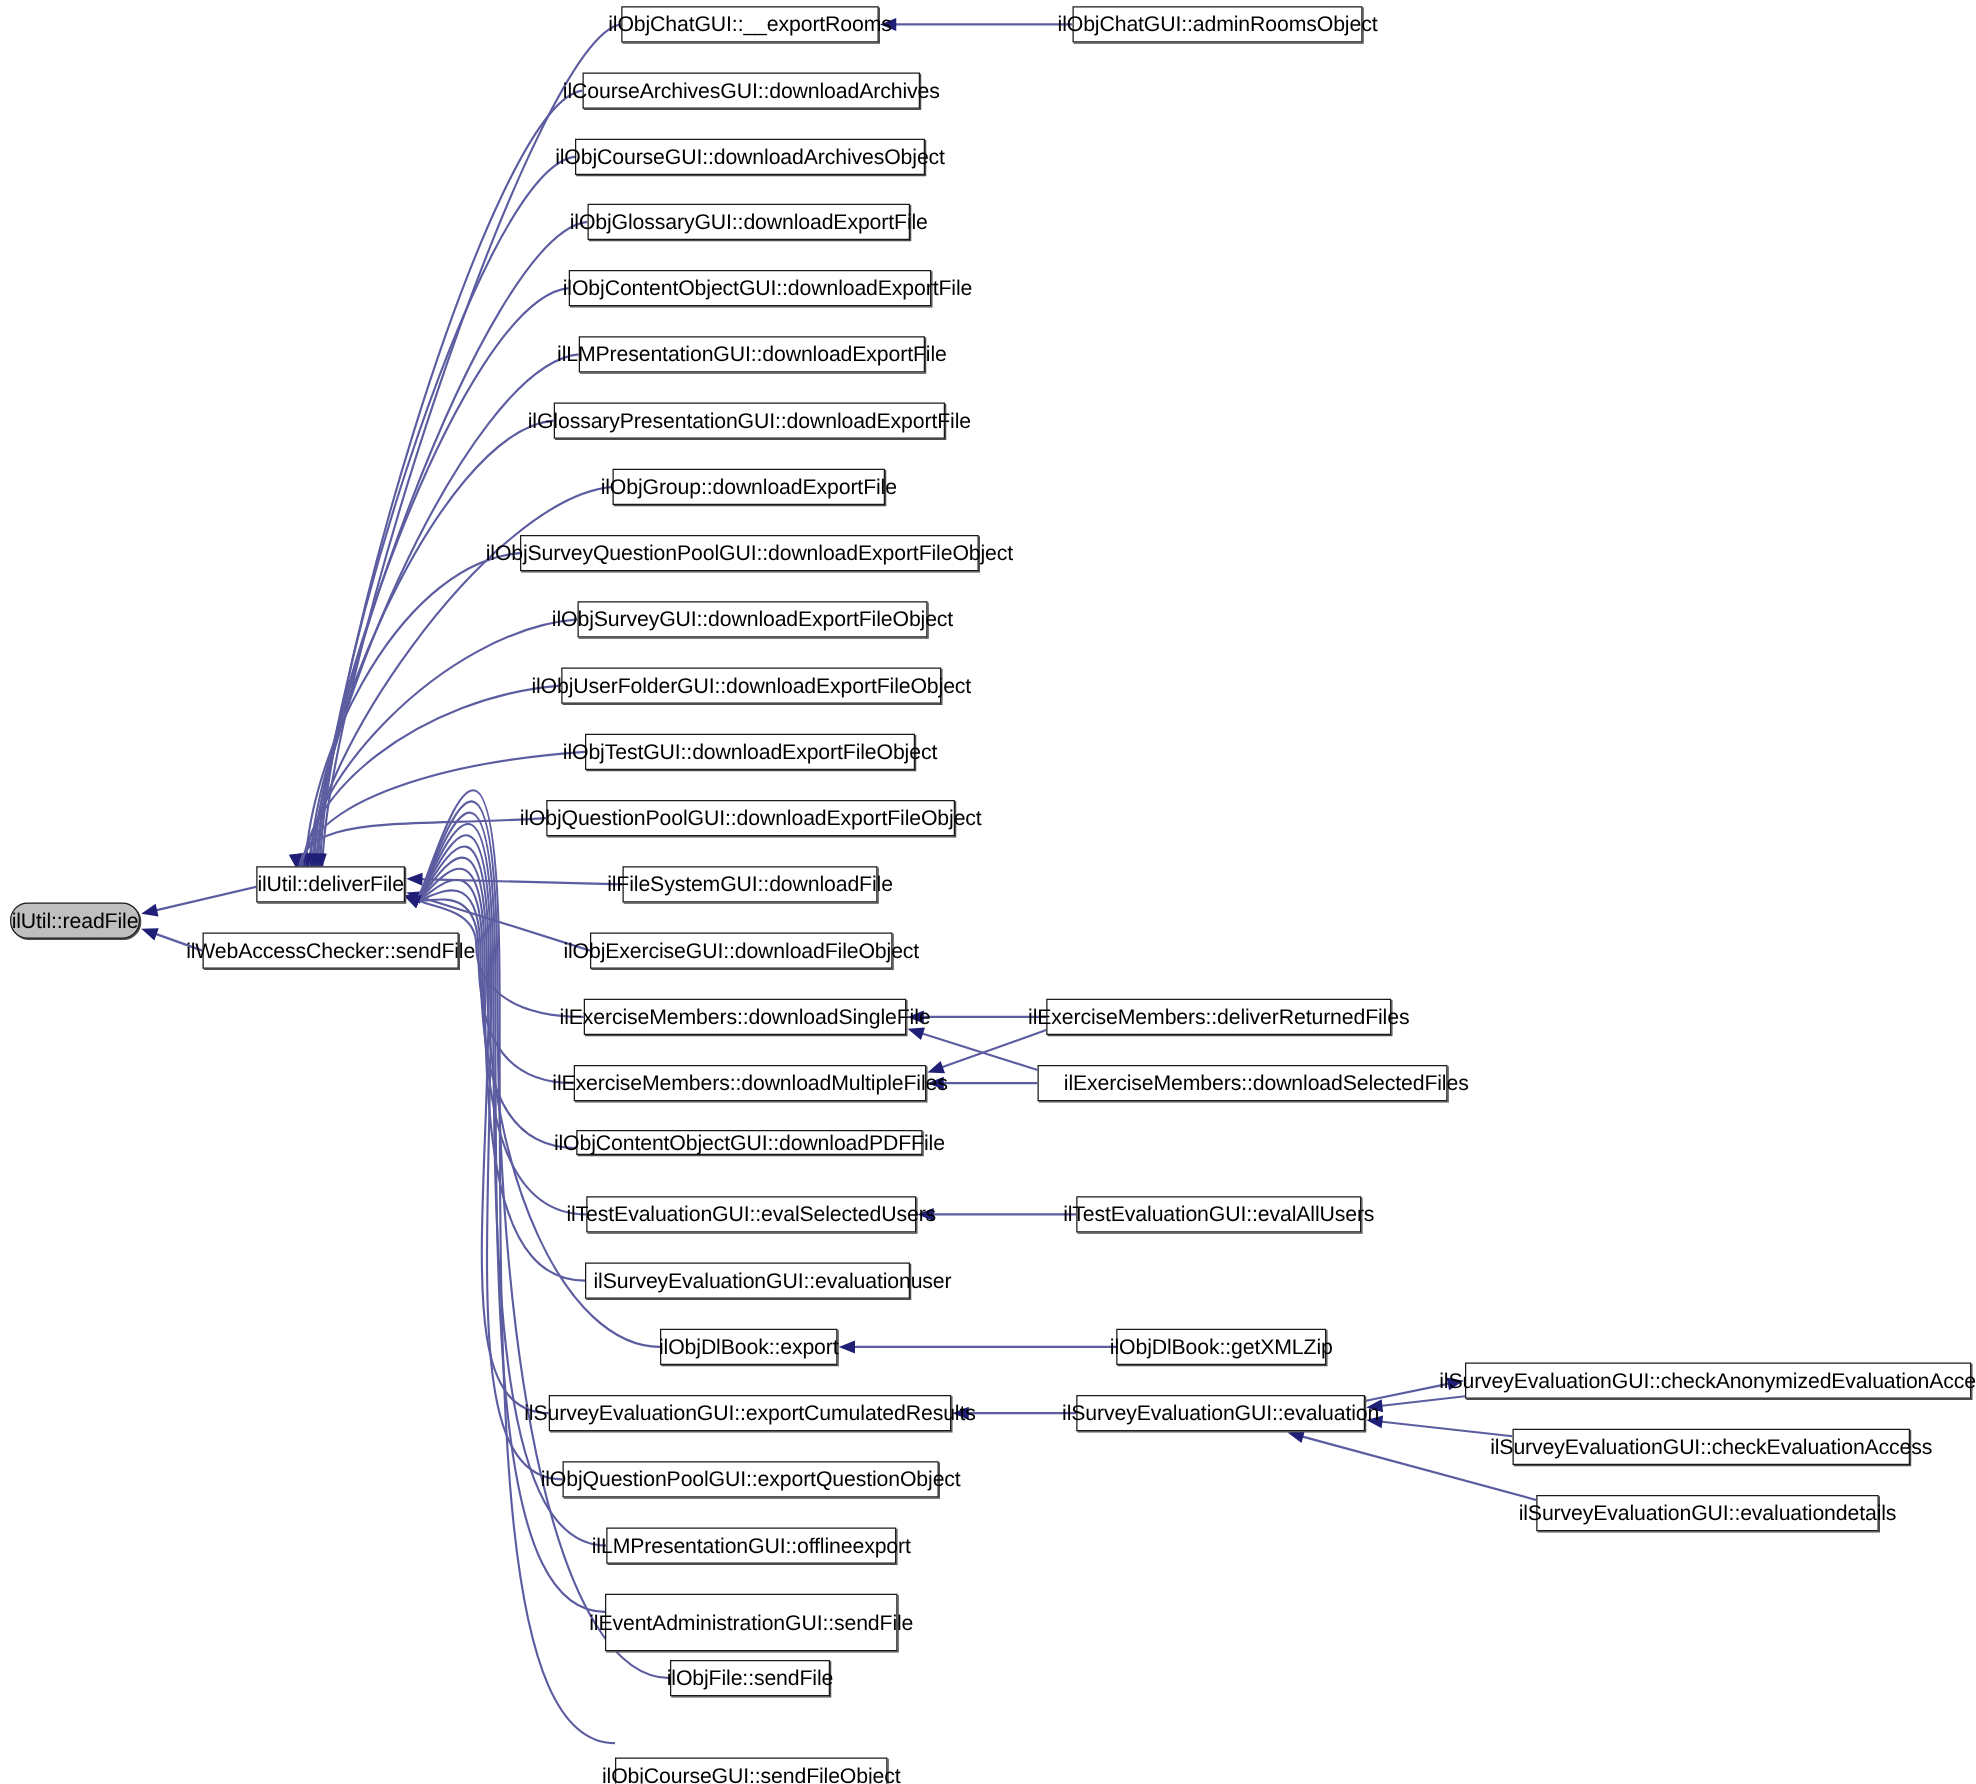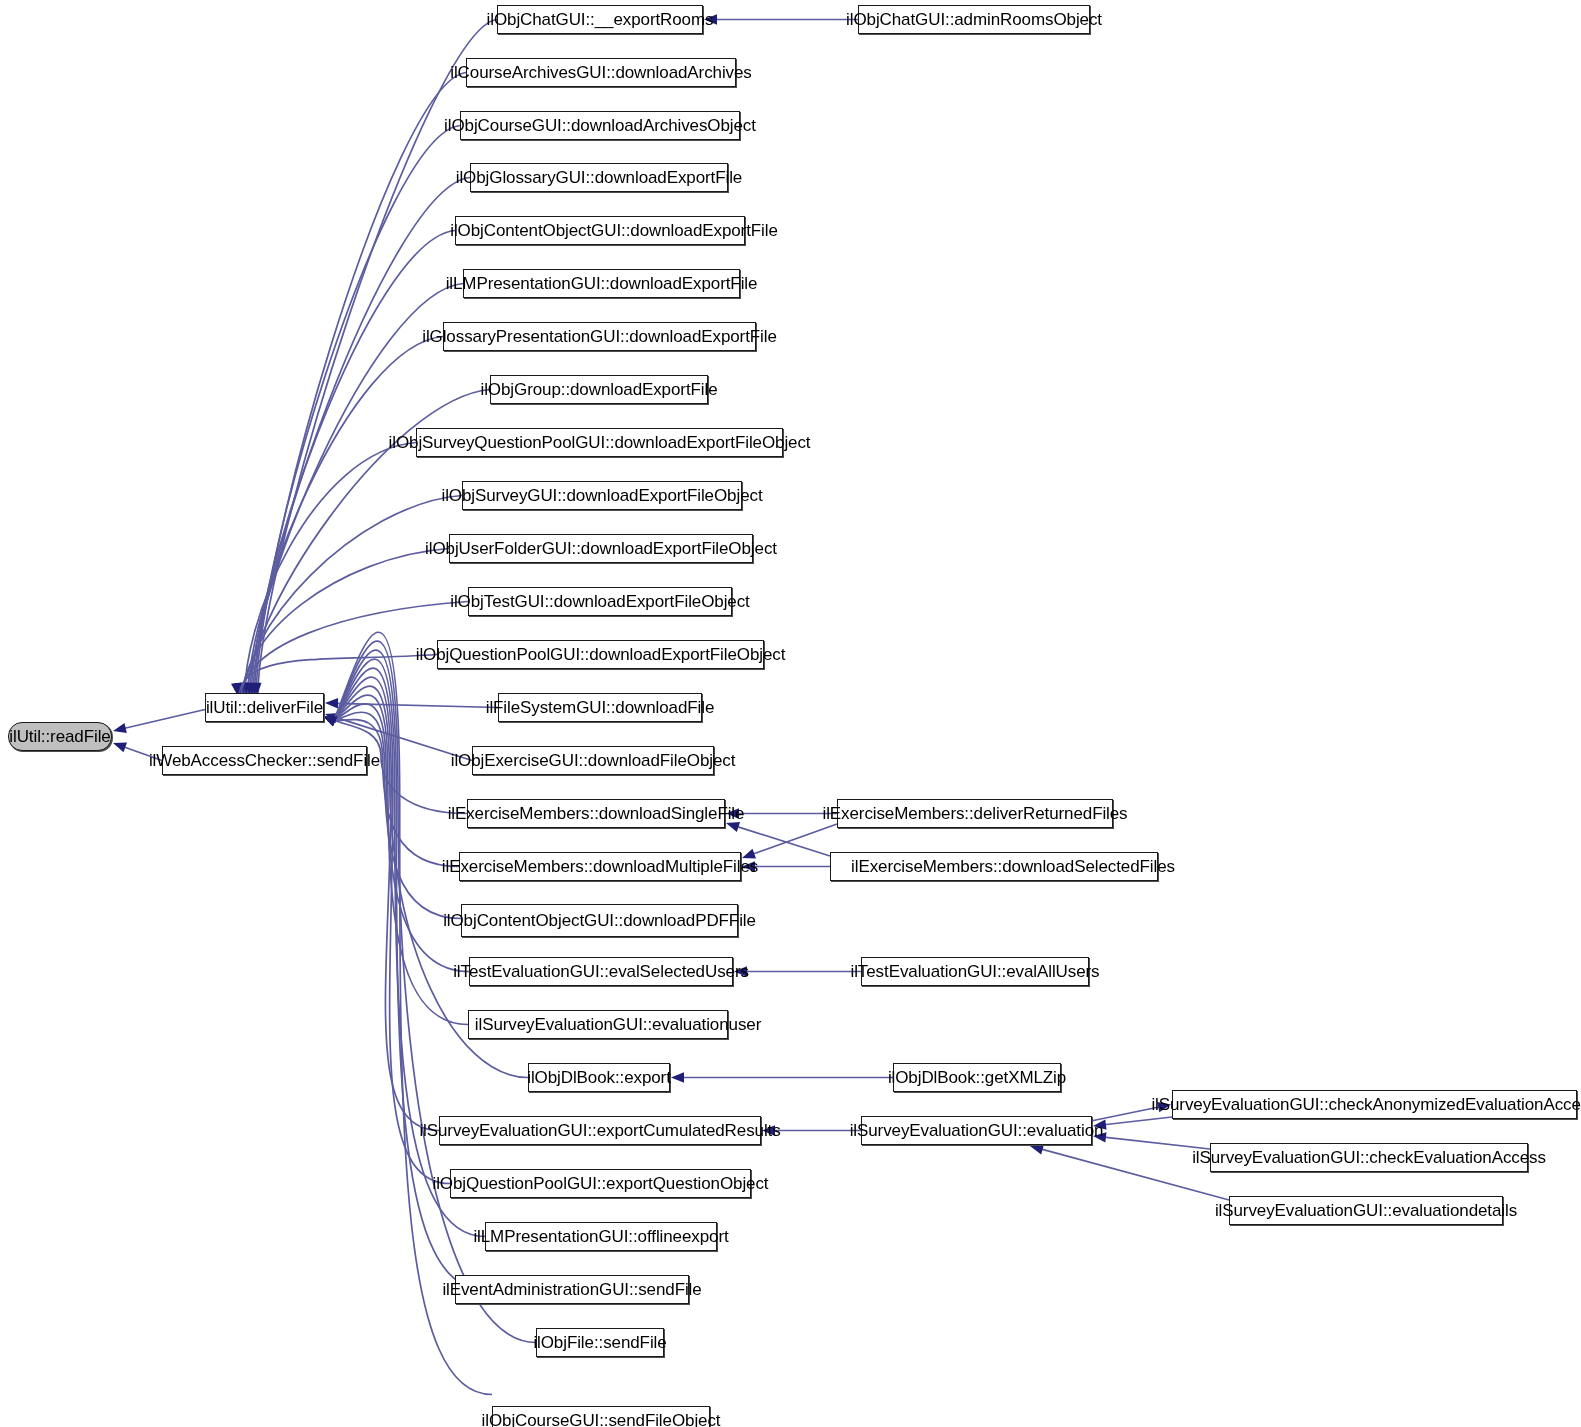--- a/index.html
+++ b/index.html
@@ -206,21 +206,21 @@
       </div>
       <div class="node-box" style="left: 837px; top: 799px; width: 276px; height: 29px;">
         <span>ilExerciseMembers::deliverReturnedFiles</span>
       </div>
       <div class="node-box" style="left: 459px; top: 852px; width: 282px; height: 29px;">
         <span>ilExerciseMembers::downloadMultipleFiles</span>
       </div>
       <div class="node-box" style="left: 830px; top: 852px; width: 328px; height: 29px; padding-left: 38px;">
         <span>ilExerciseMembers::downloadSelectedFiles</span>
       </div>
-      <div class="node-box" style="left: 461px; top: 904px; width: 277px; height: 33px;">
+      <div class="node-box" style="left: 461px; top: 904px; width: 277px; height: 20px;">
         <span>ilObjContentObjectGUI::downloadPDFFile</span>
       </div>
       <div class="node-box" style="left: 469px; top: 957px; width: 264px; height: 29px;">
         <span>ilTestEvaluationGUI::evalSelectedUsers</span>
       </div>
       <div class="node-box" style="left: 861px; top: 957px; width: 228px; height: 29px;">
         <span>ilTestEvaluationGUI::evalAllUsers</span>
       </div>
       <div class="node-box" style="left: 468px; top: 1010px; width: 260px; height: 29px; padding-left: 40px;">
         <span>ilSurveyEvaluationGUI::evaluationuser</span>
@@ -245,21 +245,21 @@
       </div>
       <div class="node-box" style="left: 1229px; top: 1196px; width: 274px; height: 29px;">
         <span>ilSurveyEvaluationGUI::evaluationdetails</span>
       </div>
       <div class="node-box" style="left: 450px; top: 1169px; width: 301px; height: 29px;">
         <span>ilObjQuestionPoolGUI::exportQuestionObject</span>
       </div>
       <div class="node-box" style="left: 485px; top: 1222px; width: 232px; height: 29px;">
         <span>ilLMPresentationGUI::offlineexport</span>
       </div>
-      <div class="node-box" style="left: 455px; top: 1275px; width: 234px; height: 29px;">
+      <div class="node-box" style="left: 484px; top: 1275px; width: 234px; height: 46px;">
         <span>ilEventAdministrationGUI::sendFile</span>
       </div>
       <div class="node-box" style="left: 536px; top: 1328px; width: 128px; height: 29px;">
         <span>ilObjFile::sendFile</span>
       </div>
       <div class="node-box" style="left: 492px; top: 1380px; width: 218px; height: 29px; margin-top: 26px;">
         <span>ilObjCourseGUI::sendFileObject</span>
       </div>
     </div>
 </div>

